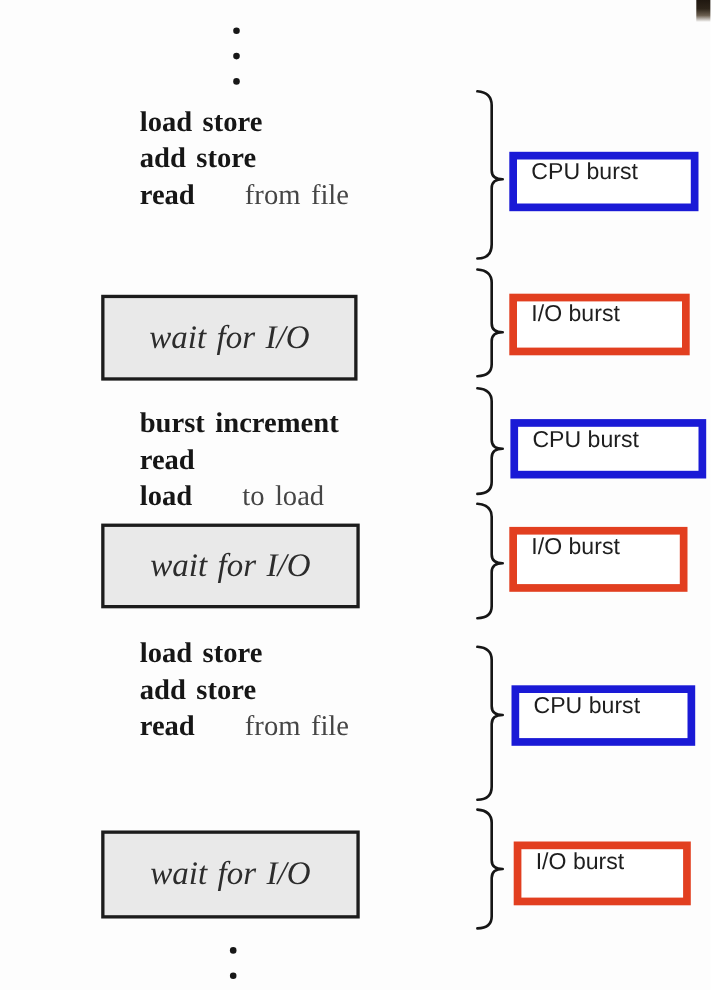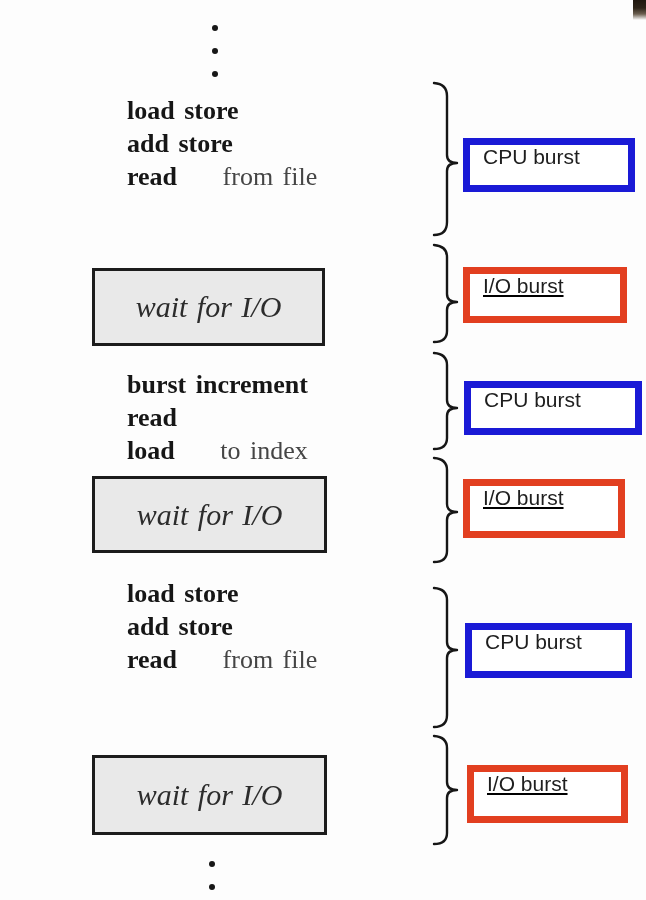--- a/index.html
+++ b/index.html
@@ -70,21 +70,21 @@
   }
   .burst{
     position:absolute;
     background:#ffffff;
     display:flex;
     align-items:flex-start;
     box-sizing:border-box;
     padding-left:13px;
   }
   .burst.cpu{ border:7px solid var(--cpu-burst-border,#1a1ad6); }
-  .burst.io{  border:7px solid var(--io-burst-border,#e23f20);text-decoration:underline; }
+  .burst.io{  border:7px solid var(--io-burst-border,#e23f20); }
   .burst span{
     font-family:"Liberation Sans", sans-serif;
     font-size:21px;
     color:#1e1e1e;
     white-space:nowrap;
   }
 </style>
 </head>
 <body>
 
@@ -118,21 +118,21 @@
   <svg class="brace" style="left:431px;top:242px" width="30" height="103" viewBox="0 0 30 103">
     <path d="M3,3 Q16,4 16,15 L16,52 Q16,60 26,60 Q16,60 16,68 L16,89 Q16,100 3,100"></path>
   </svg>
   <div class="burst io" style="left:463px;top:267px;width:164px;height:56px">
     <span>I/O burst</span>
   </div>
 
   <div class="code" style="left:127px;top:368px">
     <div class="code-line"><span class="b">burst increment</span><span class="r"></span></div>
     <div class="code-line"><span class="b">read</span><span class="r"></span></div>
-    <div class="code-line"><span class="b">load</span><span class="r"> to index</span></div>
+    <div class="code-line"><span class="b">load</span><span class="r"> to load</span></div>
   </div>
 
   <svg class="brace" style="left:431px;top:350px" width="30" height="102" viewBox="0 0 30 102">
     <path d="M3,3 Q16,4 16,15 L16,50 Q16,58 26,58 Q16,58 16,66 L16,88 Q16,99 3,99"></path>
   </svg>
   <div class="burst cpu" style="left:464px;top:381px;width:178px;height:54px">
     <span>CPU burst</span>
   </div>
 
   <div class="wait-box" style="left:92px;top:476px;width:235px;height:77px">

